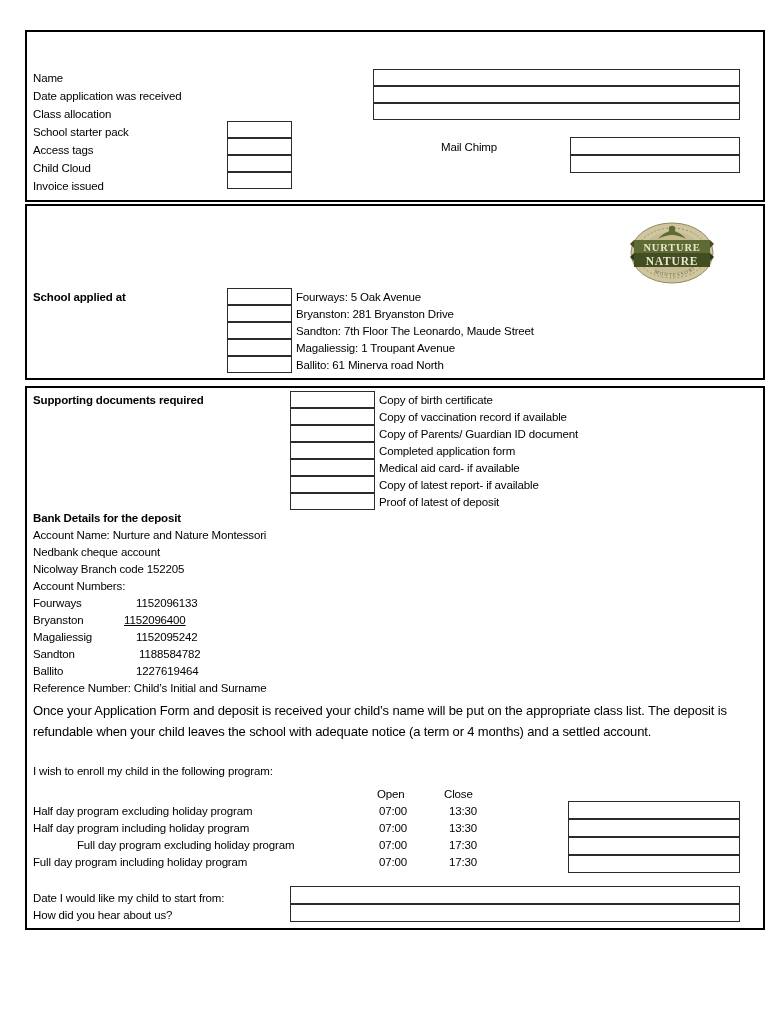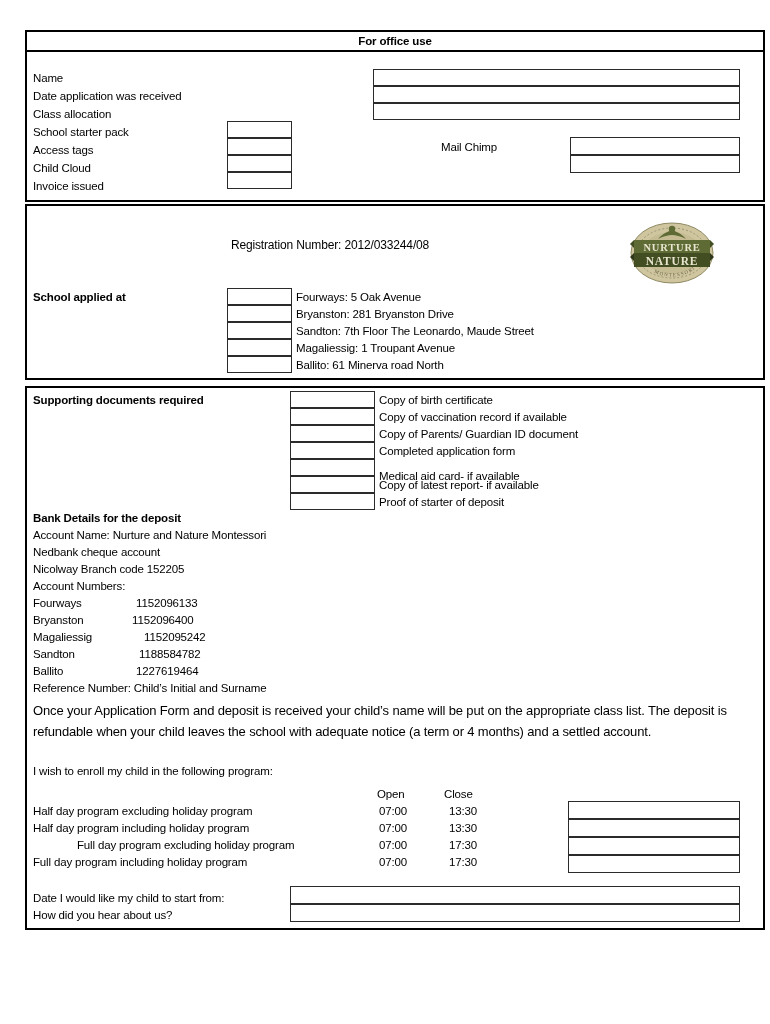--- a/index.html
+++ b/index.html
@@ -94,23 +94,20 @@
     white-space: normal;
   }
 </style>
 </head>
 <body>
 
 <div id="page">
 
   <div class="frame" id="office-frame"></div>
 
-  <div id="office-title-cell">
-    <span class="t b">For office use</span>
-  </div>
 
   <div class="t" style="left:33px; top:72px;">Name</div>
   <div class="t" style="left:33px; top:90px;">Date application was received</div>
   <div class="t" style="left:33px; top:108px;">Class allocation</div>
   <div class="t" style="left:33px; top:126px;">School starter pack</div>
   <div class="t" style="left:33px; top:144px;">Access tags</div>
   <div class="t" style="left:33px; top:162px;">Child Cloud</div>
   <div class="t" style="left:33px; top:180px;">Invoice issued</div>
 
   <div class="box thick" style="left:373px; top:69px;  width:367px; height:17px;"></div>
@@ -121,21 +118,20 @@
   <div class="box thick" style="left:227px; top:138px; width:65px; height:17px;"></div>
   <div class="box thick" style="left:227px; top:155px; width:65px; height:17px;"></div>
   <div class="box thick" style="left:227px; top:172px; width:65px; height:17px;"></div>
 
   <div class="t" style="left:441px; top:141px;">Mail Chimp</div>
   <div class="box thick" style="left:570px; top:137px; width:170px; height:18px;"></div>
   <div class="box thick" style="left:570px; top:155px; width:170px; height:18px;"></div>
 
   <div class="frame" id="main-frame"></div>
 
-  <div class="t ctr" style="left:45px; top:239px; width:570px; font-size:12px;">Registration Number: 2012/033244/08</div>
 
   <div id="logo">
     <svg width="84" height="62" viewBox="0 0 84 62" xmlns="http://www.w3.org/2000/svg">
       <ellipse cx="42" cy="31" rx="41" ry="30" fill="#cfc6a0" stroke="#8f8a63" stroke-width="1"></ellipse>
       <ellipse cx="42" cy="31" rx="35" ry="25" fill="none" stroke="#8f8a63" stroke-width="0.8" stroke-dasharray="2 2"></ellipse>
       <ellipse cx="42" cy="31" rx="30" ry="21" fill="#b9b085" opacity="0.45"></ellipse>
       <path d="M42 8 C36 10 31 13 28 17 C34 14 38 13 42 13 C46 13 50 14 56 17 C53 13 48 10 42 8 Z" fill="#5f6b34"></path>
       <circle cx="42" cy="7" r="3.2" fill="#5f6b34"></circle>
       <rect x="4" y="18" width="76" height="13" fill="#5f6b34"></rect>
       <rect x="4" y="31" width="76" height="14" fill="#434d22"></rect>
@@ -175,39 +171,39 @@
   <div class="box thick" style="left:290px; top:425px; width:85px; height:17px;"></div>
   <div class="box thick" style="left:290px; top:442px; width:85px; height:17px;"></div>
   <div class="box thick" style="left:290px; top:459px; width:85px; height:17px;"></div>
   <div class="box thick" style="left:290px; top:476px; width:85px; height:17px;"></div>
   <div class="box thick" style="left:290px; top:493px; width:85px; height:17px;"></div>
 
   <div class="t" style="left:379px; top:394px;">Copy of birth certificate</div>
   <div class="t" style="left:379px; top:411px;">Copy of vaccination record if available</div>
   <div class="t" style="left:379px; top:428px;">Copy of Parents/ Guardian ID document</div>
   <div class="t" style="left:379px; top:445px;">Completed application form</div>
-  <div class="t" style="left:379px; top:462px;margin-top:8px;">Medical aid card- if available</div>
+  <div class="t" style="left:379px; top:462px;">Medical aid card- if available</div>
   <div class="t" style="left:379px; top:479px;">Copy of latest report- if available</div>
-  <div class="t" style="left:379px; top:496px;">Proof of starter of deposit</div>
+  <div class="t" style="left:379px; top:496px;">Proof of latest of deposit</div>
 
   <div class="t b" style="left:33px; top:512px;">Bank Details for the deposit</div>
   <div class="t" style="left:33px; top:529px;">Account Name: Nurture and Nature Montessori</div>
   <div class="t" style="left:33px; top:546px;">Nedbank cheque account</div>
   <div class="t" style="left:33px; top:563px;">Nicolway Branch code 152205</div>
   <div class="t" style="left:33px; top:580px;">Account Numbers:</div>
 
   <div class="t" style="left:33px;  top:597px;">Fourways</div>
   <div class="t" style="left:33px;  top:614px;">Bryanston</div>
   <div class="t" style="left:33px;  top:631px;">Magaliessig</div>
   <div class="t" style="left:33px;  top:648px;">Sandton</div>
   <div class="t" style="left:33px;  top:665px;">Ballito</div>
 
   <div class="t" style="left:136px; top:597px;">1152096133</div>
-  <div class="t" style="left:132px; top:614px;">1152096400</div>
-  <div class="t" style="left:136px; top:631px;margin-left:8px;">1152095242</div>
+  <div class="t" style="left:124px; top:614px;text-decoration:underline;">1152096400</div>
+  <div class="t" style="left:136px; top:631px;">1152095242</div>
   <div class="t" style="left:139px; top:648px;">1188584782</div>
   <div class="t" style="left:136px; top:665px;">1227619464</div>
 
   <div class="t" style="left:33px; top:682px;">Reference Number: Child’s Initial and Surname</div>
 
   <div class="para" style="left:33px; top:700px; width:714px;">Once your Application Form and deposit is received your child’s name will be put on the appropriate class list. The deposit is refundable when your child leaves the school with adequate notice (a term or 4 months) and a settled account.</div>
 
   <div class="t" style="left:33px; top:765px;">I wish to enroll my child in the following program:</div>
 
   <div class="t" style="left:377px; top:788px;">Open</div>

